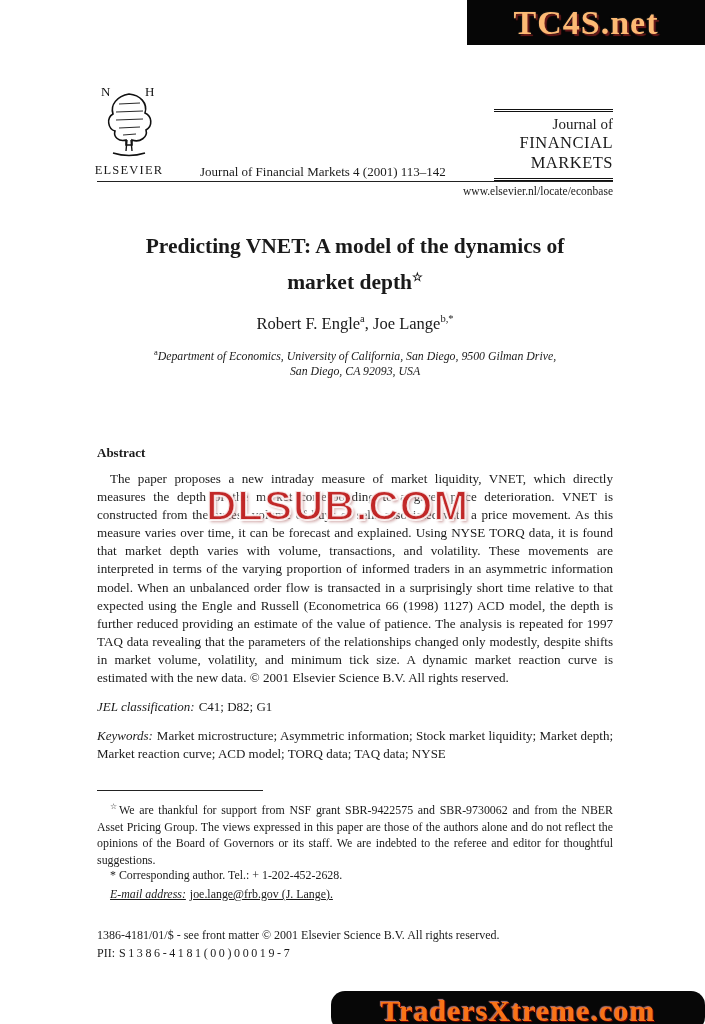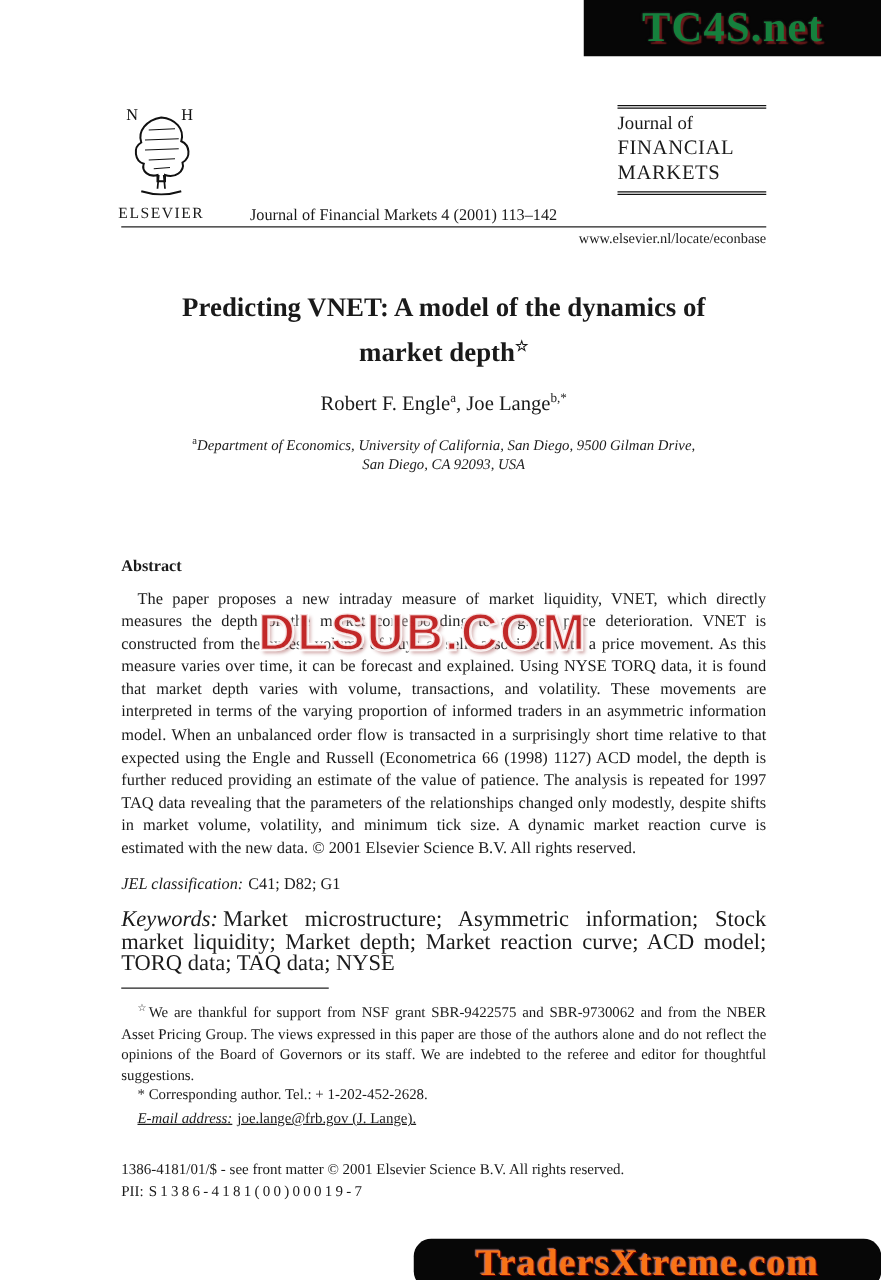--- a/index.html
+++ b/index.html
@@ -14,21 +14,21 @@
     overflow:hidden;
   }
   .abs { position:absolute; }
 
   
   .wm-top {
     top:0; right:0; width:238px; height:45px;
     background:#060606;
     display:flex; align-items:center; justify-content:center;
     font:bold 34px "Liberation Serif", serif;
-    color:#15803d;
+    color:#fdba74;
     text-shadow:2px 2px 1px #6b1a1a, 0 0 2px #333;
     letter-spacing:1px;
     z-index:30;
   }
   .wm-mid {
     top:482px; left:206px;
     font:bold 42px "Liberation Sans", sans-serif;
     letter-spacing:1px;
     color:rgba(190,25,25,0.92);
     -webkit-text-stroke:2px rgba(255,255,255,0.85);
@@ -47,21 +47,21 @@
     z-index:30;
     margin-top:20px;
   }
 
   
   .logo { top:84px; left:98px; width:62px; text-align:center; }
   .publisher {
     top:163px; left:92px; width:74px;
     font-size:12.5px; letter-spacing:1.2px; text-align:center;
   }
-  .journal-box { top:84px; left:494px; width:119px; text-align:left; }
+  .journal-box { top:109px; left:494px; width:119px; text-align:right; }
   .dbl-rule { height:3px; border-top:1.4px solid #111; border-bottom:1px solid #111; }
   .jb-text { padding:4px 0 5px 0; }
   .jb-l1 { font-size:15px; }
   .jb-l2, .jb-l3 { font-size:16.5px; letter-spacing:0.5px; }
   .citation { top:164px; left:200px; font-size:13px; }
   .head-rule { top:181px; left:97px; width:516px; border-top:1px solid #222; }
   .journal-url { top:185px; left:97px; width:516px; text-align:right; font-size:11.5px; }
 
   
   .title {
@@ -78,21 +78,21 @@
   .affils sup { font-size:8.5px; font-style:normal; }
 
   
   .abstract-head { top:445px; left:97px; font-size:13px; font-weight:bold;text-align:right; }
   .abstract {
     top:470px; left:97px; width:516px;
     font-size:13.1px; line-height:18.1px;
     text-align:justify; text-indent:13px;
   }
   .jel { top:699px; left:97px; width:516px; font-size:13px; }
-  .keywords { top:727px; left:97px; width:516px; font-size:18px; line-height:17.5px; text-align:justify; }
+  .keywords { top:727px; left:97px; width:516px; font-size:13px; line-height:17.5px; text-align:justify; }
   .ital { font-style:italic; margin-right:4px; }
 
   
   .fn-rule { top:790px; left:97px; width:166px; border-top:1px solid #222; }
   .fn {
     left:97px; width:516px;
     font-size:11.9px; line-height:16.6px; text-align:justify;
   }
   .fn-thanks { top:799px; text-indent:13px; }
   .fn-thanks sup { font-size:8px; }

